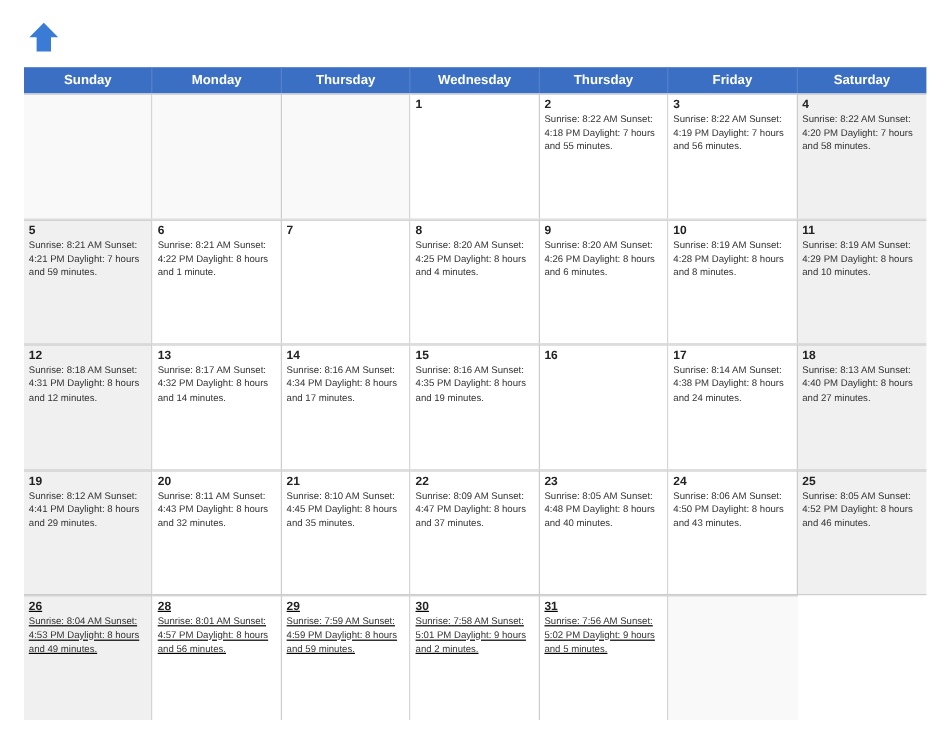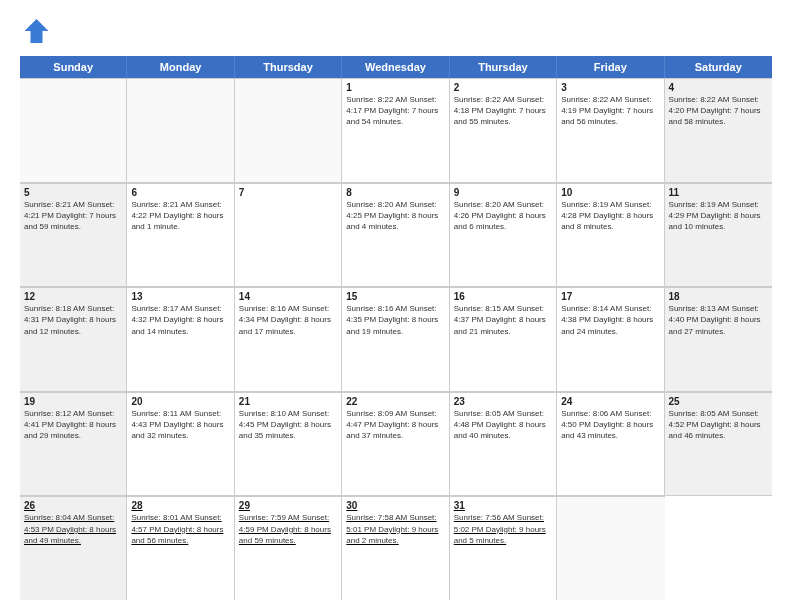--- a/index.html
+++ b/index.html
@@ -141,24 +141,20 @@
         <div class="cal-header-cell">Friday</div>
         <div class="cal-header-cell">Saturday</div>
       </div>
     <div class="cal-body">
     <div class="cal-week">
           <div class="cal-cell empty"></div>
           <div class="cal-cell empty"></div>
           <div class="cal-cell empty"></div>
           <div class="cal-cell">
             <span class="day-num">1</span>
-            <div class="day-info">Sunrise: 8:22 AM
-Sunset: 4:17 PM
-Daylight: 7 hours
-and 54 minutes.</div>
           </div>
           <div class="cal-cell">
             <span class="day-num">2</span>
             <div class="day-info">Sunrise: 8:22 AM
 Sunset: 4:18 PM
 Daylight: 7 hours
 and 55 minutes.</div>
           </div>
           <div class="cal-cell">
             <span class="day-num">3</span>
@@ -246,24 +242,20 @@
           </div>
           <div class="cal-cell">
             <span class="day-num">15</span>
             <div class="day-info">Sunrise: 8:16 AM
 Sunset: 4:35 PM
 Daylight: 8 hours
 and 19 minutes.</div>
           </div>
           <div class="cal-cell">
             <span class="day-num">16</span>
-            <div class="day-info">Sunrise: 8:15 AM
-Sunset: 4:37 PM
-Daylight: 8 hours
-and 21 minutes.</div>
           </div>
           <div class="cal-cell">
             <span class="day-num">17</span>
             <div class="day-info">Sunrise: 8:14 AM
 Sunset: 4:38 PM
 Daylight: 8 hours
 and 24 minutes.</div>
           </div>
           <div class="cal-cell shaded">
             <span class="day-num">18</span>

